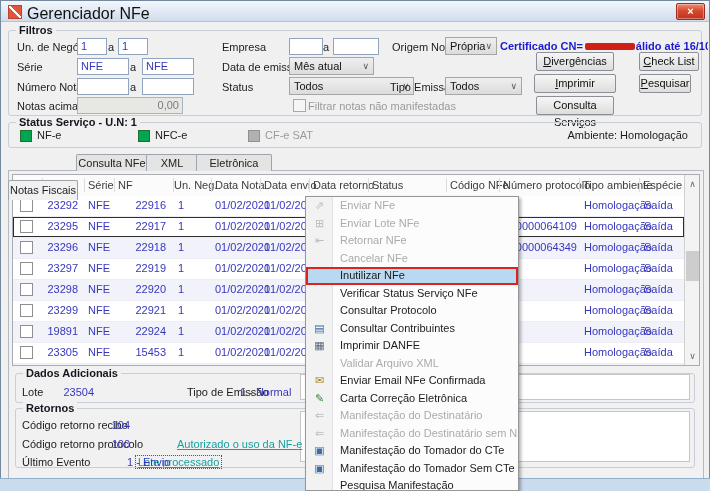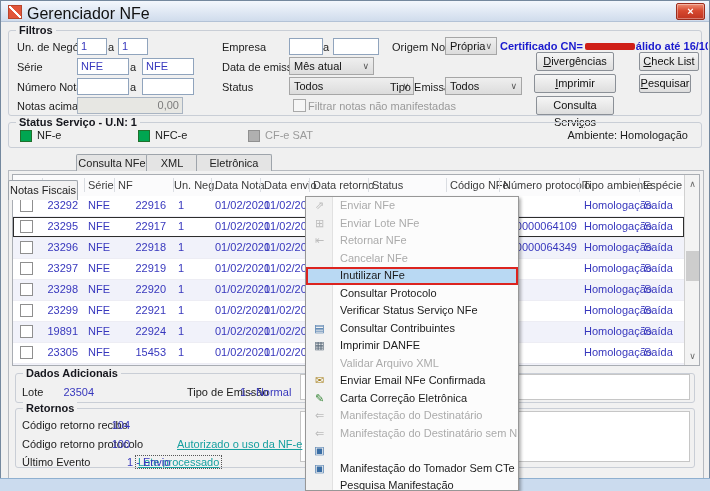--- a/index.html
+++ b/index.html
@@ -383,26 +383,26 @@
         <span data-name="menu-item-label">Cancelar NFe</span>
       </div>
 
       <div class="mi hl" data-name="menu-item">
         <span class="mi-icon" data-name="menu-item-icon"></span>
         <span data-name="menu-item-label">Inutilizar NFe</span>
       </div>
 
       <div class="mi" data-name="menu-item">
         <span class="mi-icon" data-name="menu-item-icon"></span>
+        <span data-name="menu-item-label">Verificar Status Serviço NFe</span>
+      </div>
+
+      <div class="mi" data-name="menu-item">
+        <span class="mi-icon" data-name="menu-item-icon"></span>
         <span data-name="menu-item-label">Consultar Protocolo</span>
-      </div>
-
-      <div class="mi" data-name="menu-item">
-        <span class="mi-icon" data-name="menu-item-icon"></span>
-        <span data-name="menu-item-label">Verificar Status Serviço NFe</span>
       </div>
 
       <div class="mi" data-name="menu-item">
         <span class="mi-icon" data-name="consultar-contribuintes-icon">▤</span>
         <span data-name="menu-item-label">Consultar Contribuintes</span>
       </div>
 
       <div class="mi" data-name="menu-item">
         <span class="mi-icon" data-name="imprimir-danfe-icon">▦</span>
         <span data-name="menu-item-label">Imprimir DANFE</span>
@@ -428,20 +428,21 @@
         <span data-name="menu-item-label">Manifestação do Destinatário</span>
       </div>
 
       <div class="mi disabled" data-name="menu-item">
         <span class="mi-icon" data-name="manifestacao-destinatario-sem-nf-icon">⇐</span>
         <span data-name="menu-item-label">Manifestação do Destinatário sem NF</span>
       </div>
 
       <div class="mi" data-name="menu-item">
         <span class="mi-icon" data-name="manifestacao-tomador-cte-icon">▣</span>
+        <span data-name="menu-item-label">Manifestação do Tomador do CTe</span>
       </div>
 
       <div class="mi" data-name="menu-item">
         <span class="mi-icon" data-name="manifestacao-tomador-sem-cte-icon">▣</span>
         <span data-name="menu-item-label">Manifestação do Tomador Sem CTe</span>
       </div>
 
       <div class="mi" data-name="menu-item">
         <span class="mi-icon" data-name="menu-item-icon"></span>
         <span data-name="menu-item-label">Pesquisa Manifestação</span>

